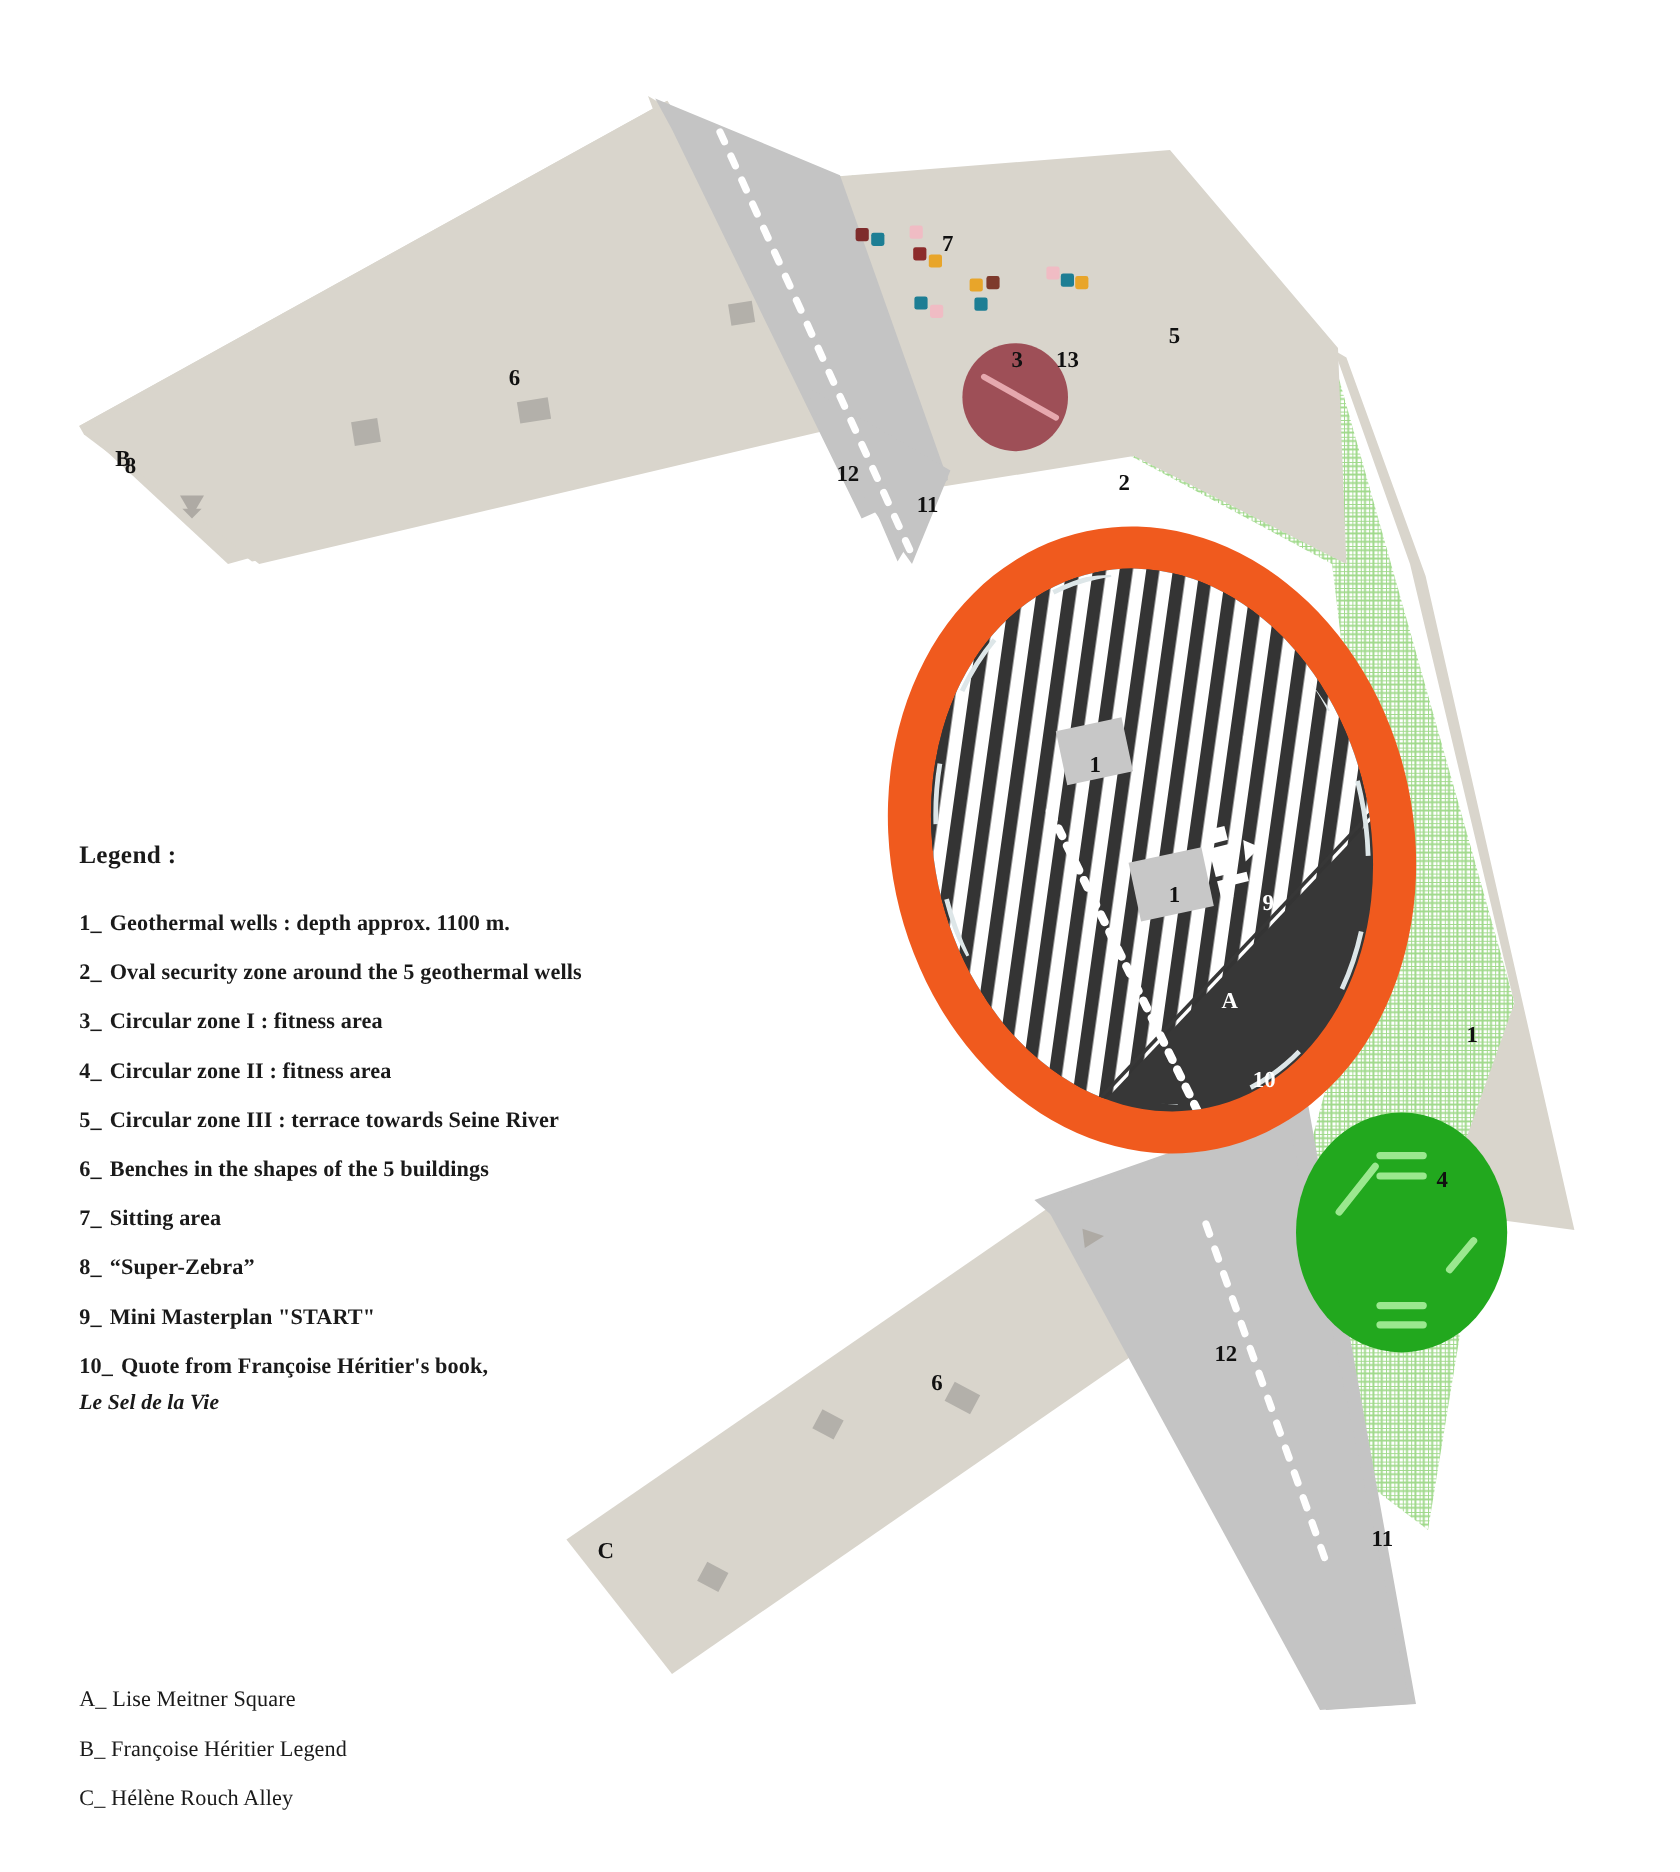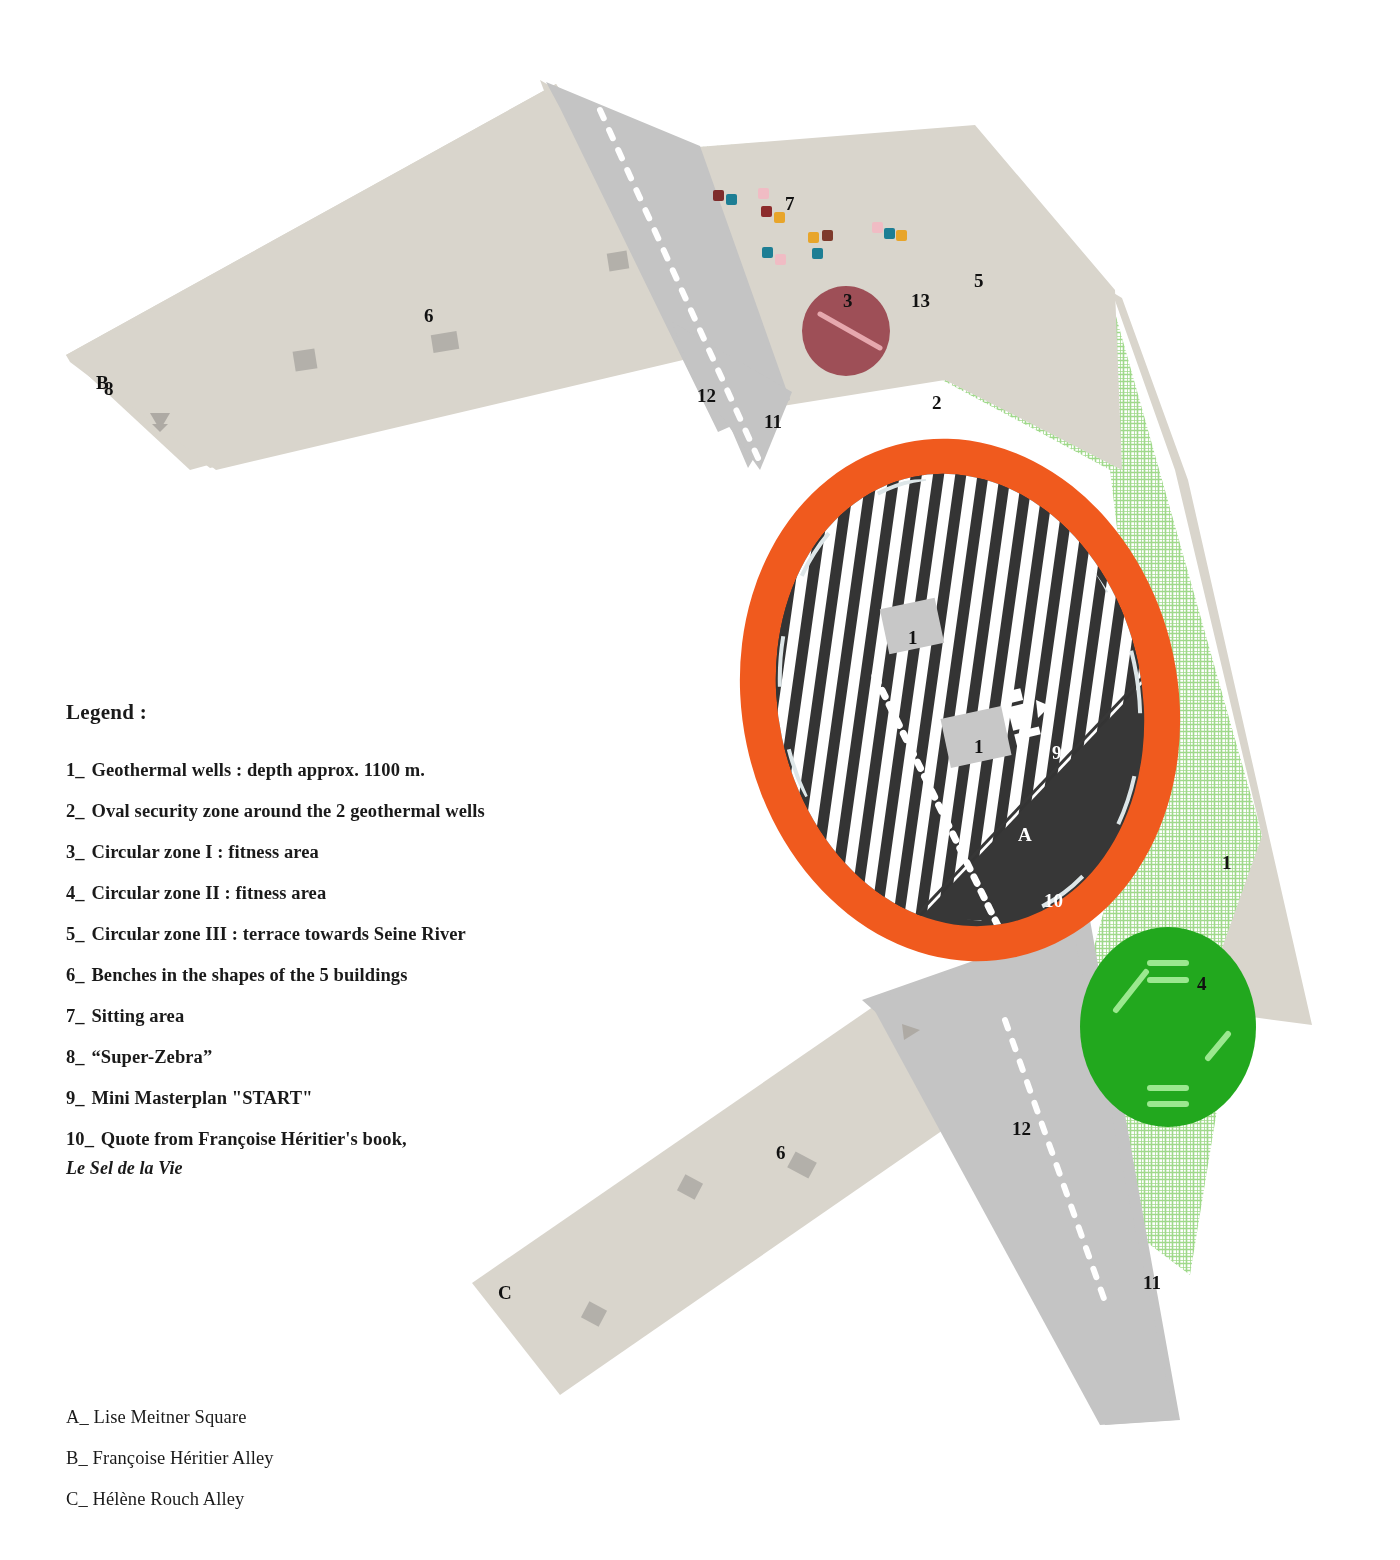--- a/index.html
+++ b/index.html
@@ -201,21 +201,21 @@
   <g>
     <polygon points="902,1024 920,1030 904,1040" fill="#AEAAA4"></polygon>
   </g>
 </svg>
 
 <div id="map-label-layer">
     <div class="maplbl" style="left: 104px; top: 378px;">8</div>
     <div class="maplbl" style="left: 785px; top: 193px;">7</div>
     <div class="maplbl" style="left: 974px; top: 270px;">5</div>
     <div class="maplbl" style="left: 843px; top: 290px;">3</div>
-    <div class="maplbl" style="left: 911px; top: 290px;">13</div>
+    <div class="maplbl" style="left: 880px; top: 290px;">13</div>
     <div class="maplbl" style="left: 424px; top: 305px;">6</div>
     <div class="maplbl" style="left: 96px; top: 372px;">B</div>
     <div class="maplbl" style="left: 697px; top: 385px;">12</div>
     <div class="maplbl" style="left: 764px; top: 411px;">11</div>
     <div class="maplbl" style="left: 932px; top: 392px;">2</div>
     <div class="maplbl lt" style="left: 1035px; top: 608px;">8</div>
     <div class="maplbl" style="left: 908px; top: 627px;">1</div>
     <div class="maplbl" style="left: 974px; top: 736px;">1</div>
     <div class="maplbl lt" style="left: 1052px; top: 742px;">9</div>
     <div class="maplbl lt" style="left: 1018px; top: 824px;">A</div>
@@ -225,30 +225,30 @@
     <div class="maplbl" style="left: 1012px; top: 1118px;">12</div>
     <div class="maplbl" style="left: 776px; top: 1142px;">6</div>
     <div class="maplbl" style="left: 1143px; top: 1272px;">11</div>
     <div class="maplbl" style="left: 498px; top: 1282px;">C</div>
   </div>
 
 <div class="legend">
   <div class="legend-title">Legend :</div>
   <ul class="legend-list" id="legend-list-a">
       <li><span class="num">1_</span><span> Geothermal wells : depth approx. 1100 m.</span></li>
-      <li><span class="num">2_</span><span> Oval security zone around the 2 geothermal wells</span></li>
+      <li><span class="num">2_</span><span> Oval security zone around the 5 geothermal wells</span></li>
       <li><span class="num">3_</span><span> Circular zone I : fitness area</span></li>
       <li><span class="num">4_</span><span> Circular zone II : fitness area</span></li>
       <li><span class="num">5_</span><span> Circular zone III : terrace towards Seine River</span></li>
       <li><span class="num">6_</span><span> Benches in the shapes of the 5 buildings</span></li>
       <li><span class="num">7_</span><span> Sitting area</span></li>
       <li><span class="num">8_</span><span> “Super-Zebra”</span></li>
       <li><span class="num">9_</span><span> Mini Masterplan "START"</span></li>
       <li><span class="num">10_</span><span> Quote from Françoise Héritier's book,</span></li>
     </ul>
   <div class="legend-sub">Le Sel de la Vie</div>
 </div>
 
 <div class="legend-areas" id="legend-areas">
     <div><span>A_</span><span> Lise Meitner Square</span></div>
-    <div><span>B_</span><span> Françoise Héritier Alley</span></div>
+    <div><span>B_</span><span> Françoise Héritier Legend</span></div>
     <div><span>C_</span><span> Hélène Rouch Alley</span></div>
   </div>
 
 </body></html>

